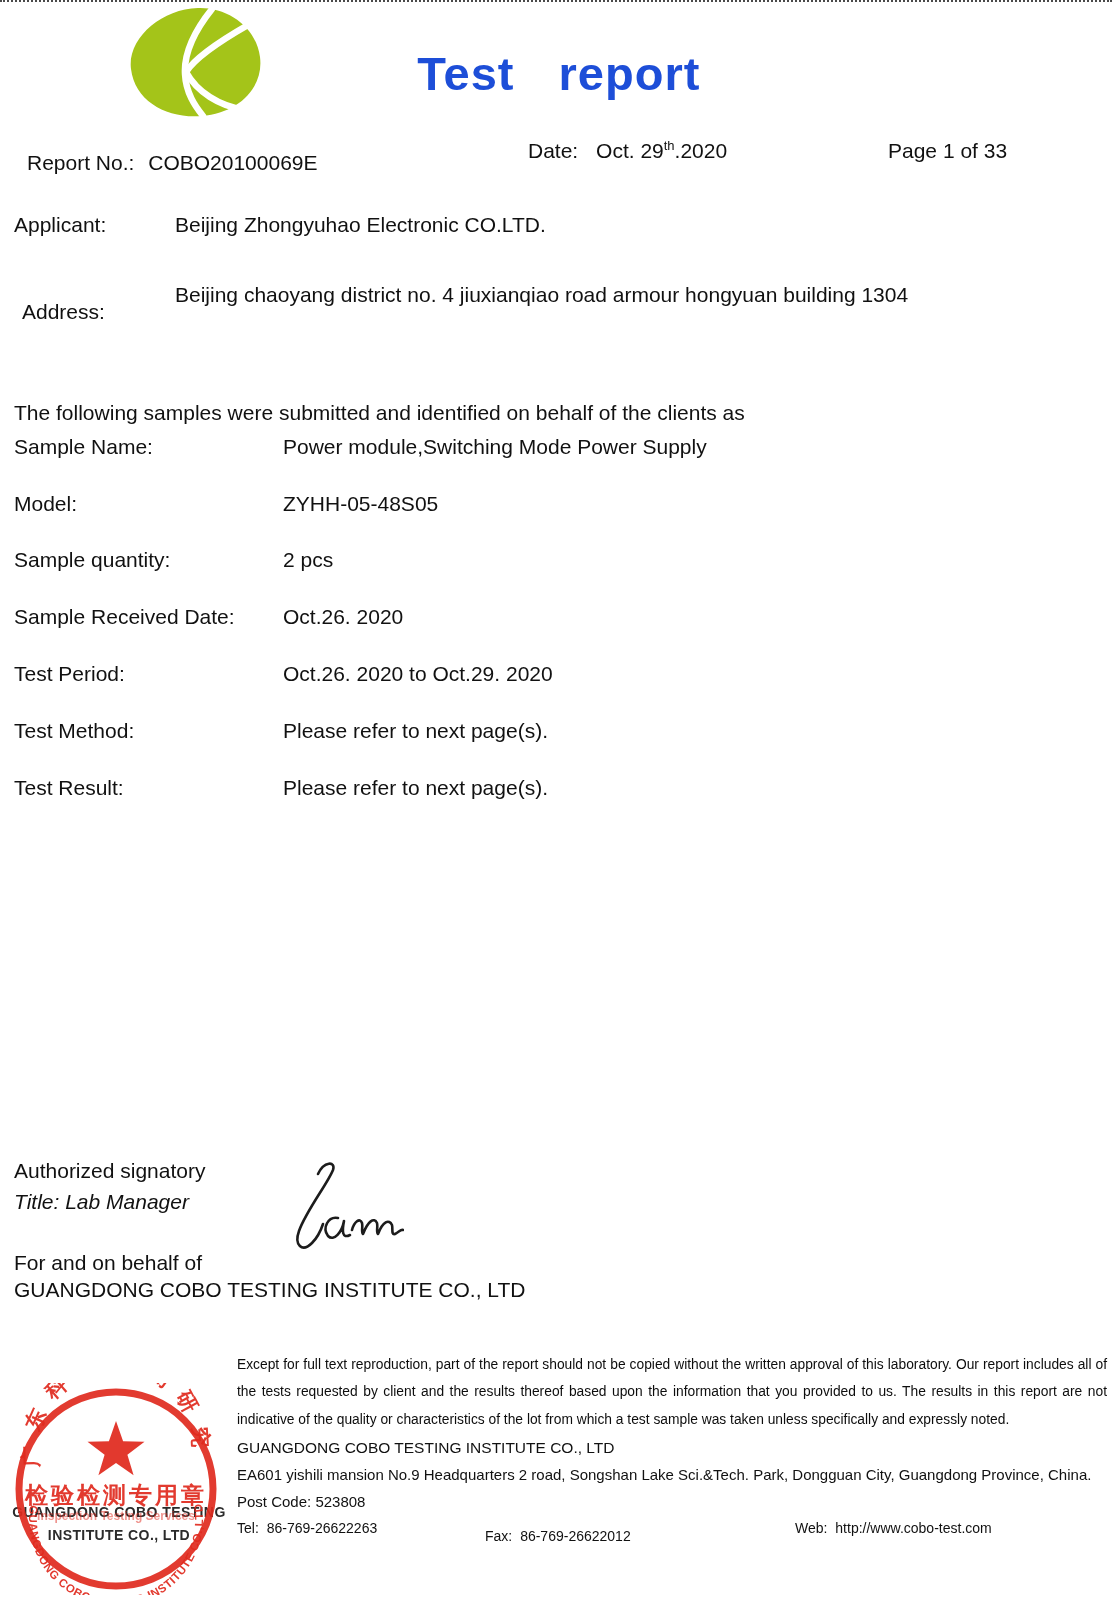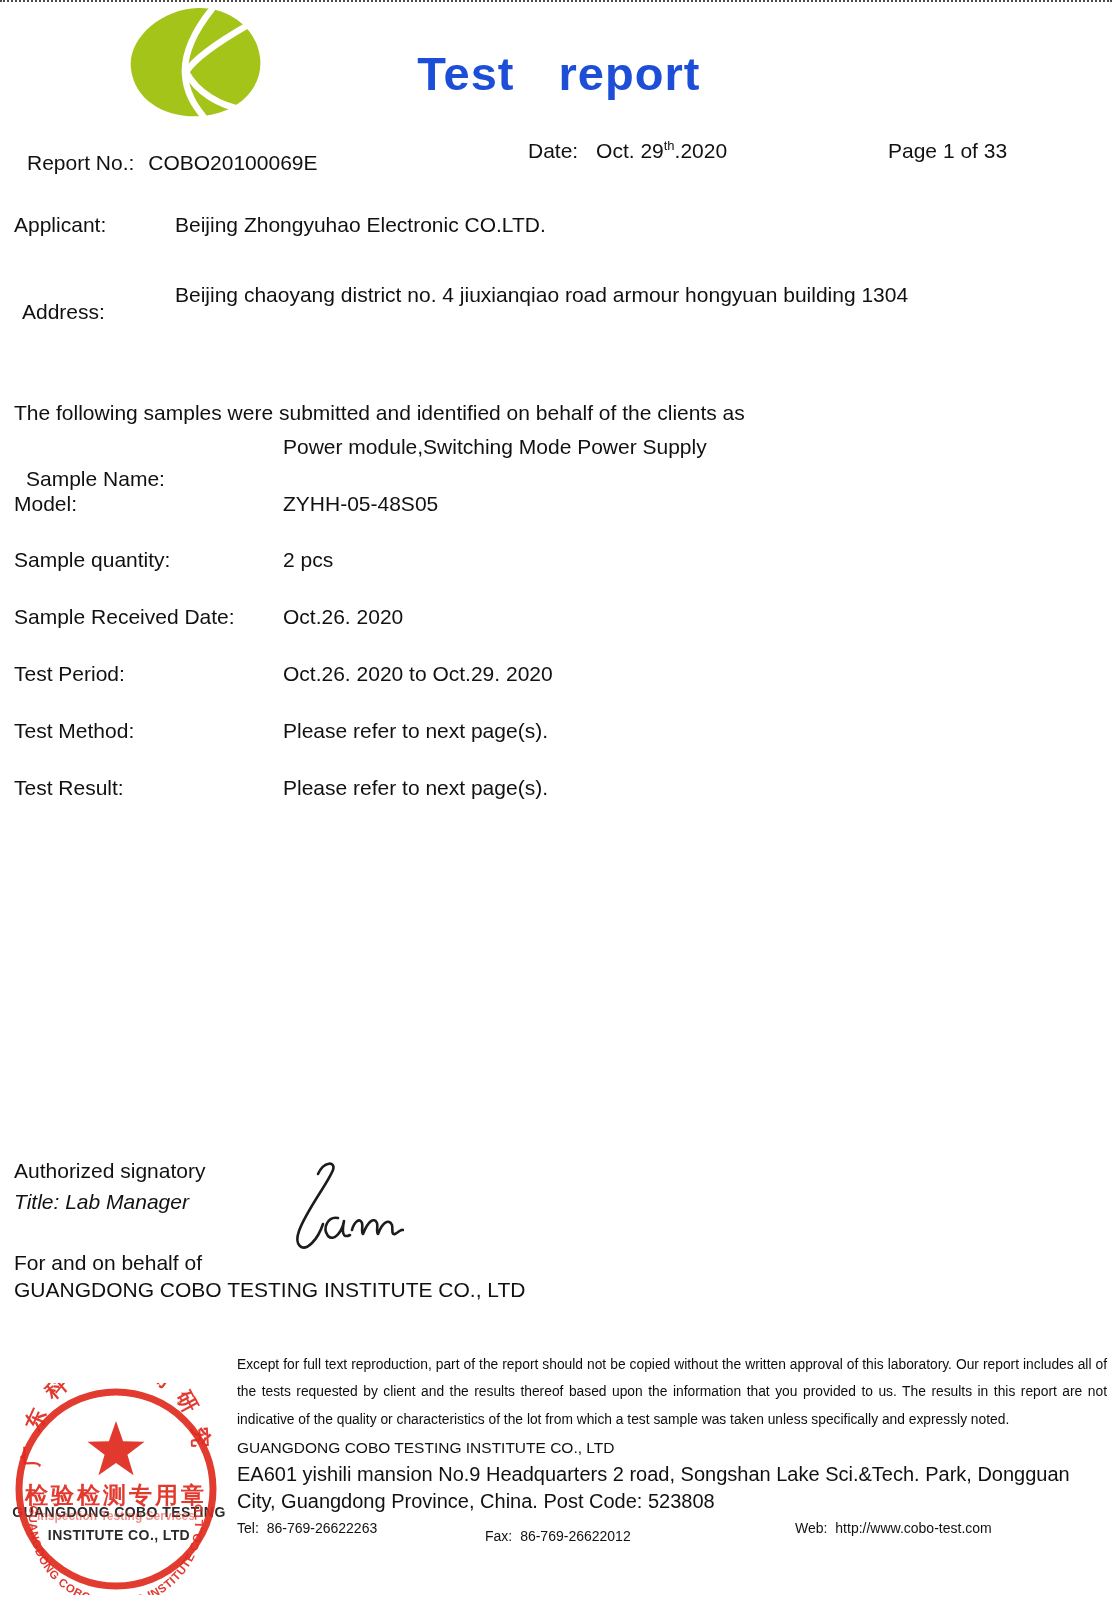--- a/index.html
+++ b/index.html
@@ -23,21 +23,21 @@
   .company-line{font-size:21px;white-space:nowrap;}
   .dotted-sep{
     position:absolute;left:0;top:1372;width:1112px;height:0;
     border-top:2px dotted #4a4a4a;
   }
   .footer-block{position:absolute;left:237px;top:1351px;width:870px;}
   .disclaimer{
     font-size:13.8px;line-height:27.3px;text-align:justify;color:#0d0d0d;
   }
   .f-company{font-size:15.5px;line-height:27px;margin-top:1px;}
-  .f-address{font-size:20px;line-height:27px;}
+  .f-address{font-size:15px;line-height:27px;}
   .f-contact{position:relative;height:27px;font-size:14px;line-height:27px;}
   .f-contact .seg{position:absolute;top:0;white-space:nowrap;}
   .printed-name{
     position:absolute;left:8px;top:1501px;width:222px;text-align:center;
     font-size:14px;font-weight:bold;line-height:23px;color:#2b2b2b;
     letter-spacing:.4px;
   }
   .stamp-svg{position:absolute;left:10px;top:1383px;}
   .logo-svg{position:absolute;left:124px;top:6px;}
   .sig-svg{position:absolute;left:278px;top:1156px;}
@@ -68,21 +68,21 @@
   <span class="abs value" style="left:175px;text-align:right;">Beijing Zhongyuhao Electronic CO.LTD.</span>
 </div>
 <div class="abs row" style="left:0;top:283px;width:1112px;">
   <span class="abs lbl" style="left:22px;margin-top:17px;">Address:</span>
   <span class="abs value" style="left:175px;">Beijing chaoyang district no. 4 jiuxianqiao road armour hongyuan building 1304</span>
 </div>
 
 <div class="abs statement" style="left:14px;top:377px;">The following samples were submitted and identified on behalf of the clients as</div>
 
 <div class="abs row" style="left:0;top:435px;width:1112px;">
-  <span class="abs lbl" style="left:26px;margin-top:32px;">Sample Name:</span>
+  <span class="abs lbl" style="left:14px;">Sample Name:</span>
   <span class="abs value" style="left:283px;">Power module,Switching Mode Power Supply</span>
 </div>
 <div class="abs row" style="left:0;top:492px;width:1112px;">
   <span class="abs lbl" style="left:14px;">Model:</span>
   <span class="abs value" style="left:283px;">ZYHH-05-48S05</span>
 </div>
 <div class="abs row" style="left:0;top:548px;width:1112px;">
   <span class="abs lbl" style="left:14px;">Sample quantity:</span>
   <span class="abs value" style="left:283px;">2 pcs</span>
 </div>

